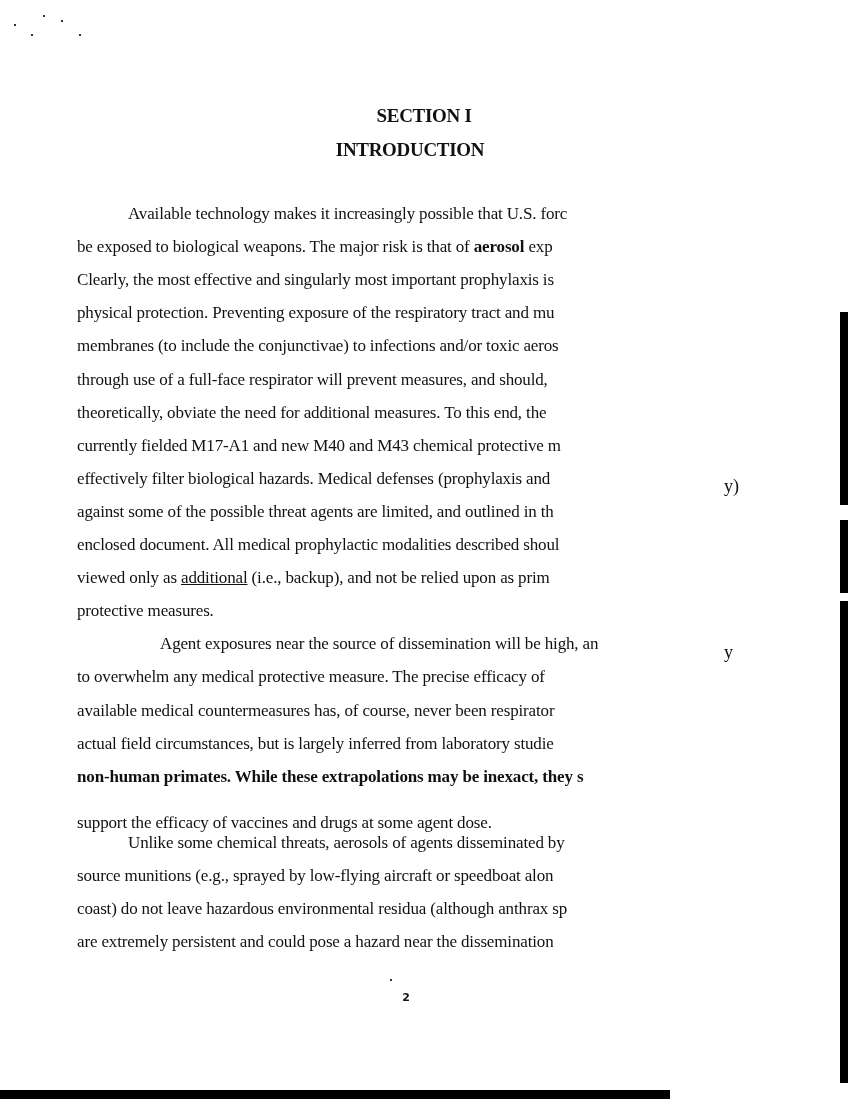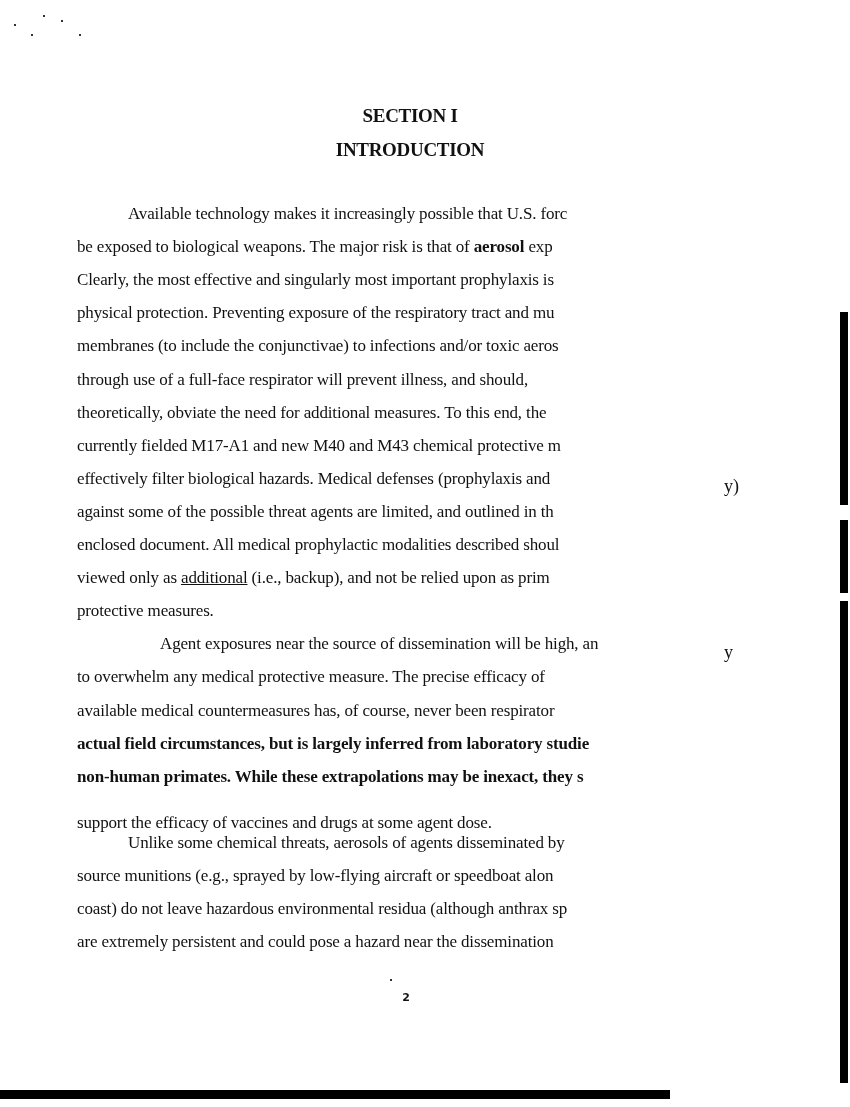--- a/index.html
+++ b/index.html
@@ -22,21 +22,21 @@
     }
     .heading {
       position: absolute;
       left: 0;
       width: 820px;
       text-align: center;
       font-weight: bold;
       font-size: 19px;
       letter-spacing: -0.3px;
     }
-    .heading.section { top: 105px; }
+    .heading.section { top: 105px; padding-left: 14px; }
     .heading.title { top: 139px; }
 
     .body-clip {
       position: absolute;
       left: 77px;
       top: 203px;
       width: 593px;
       height: 760px;
       overflow: hidden;
     }
@@ -90,32 +90,32 @@
 
   <div class="heading section">SECTION I</div>
   <div class="heading title">INTRODUCTION</div>
 
   <div class="body-clip" id="body-clip">
       <div class="line indent" style="top: 0px;">Available technology makes it increasingly possible that U.S. forc</div>
       <div class="line" style="top: 33.1px;">be exposed to biological weapons.  The major risk is that of <b>aerosol</b> exp</div>
       <div class="line" style="top: 66.2px;">Clearly, the most effective and singularly most important prophylaxis is</div>
       <div class="line" style="top: 99.3px;">physical protection.  Preventing exposure of the respiratory tract and mu</div>
       <div class="line" style="top: 132.4px;">membranes (to include the conjunctivae) to infections and/or toxic aeros</div>
-      <div class="line" style="top: 165.5px;">through use of a full-face respirator will prevent illness, and should,</div>
+      <div class="line" style="top: 165.5px;">through use of a full-face respirator will prevent measures, and should,</div>
       <div class="line" style="top: 198.6px;">theoretically, obviate the need for additional measures.  To this end, the</div>
       <div class="line" style="top: 231.7px;">currently fielded M17-A1 and new M40 and M43 chemical protective m</div>
       <div class="line" style="top: 264.8px;">effectively filter biological hazards.  Medical defenses (prophylaxis and</div>
       <div class="line" style="top: 297.9px;">against some of the possible threat agents are limited, and outlined in th</div>
       <div class="line" style="top: 331px;">enclosed document. All medical prophylactic modalities described shoul</div>
       <div class="line" style="top: 364.1px;">viewed only as <u>additional</u> (i.e., backup), and not be relied upon as prim</div>
       <div class="line" style="top: 397.2px;">protective measures.</div>
       <div class="line indent" style="top: 430.3px; margin-left: 32px;">Agent exposures near the source of dissemination will be high, an</div>
       <div class="line" style="top: 463.4px;">to overwhelm any medical protective measure.  The precise efficacy of</div>
       <div class="line" style="top: 496.5px;">available medical countermeasures has, of course, never been respirator</div>
-      <div class="line" style="top: 529.6px; font-weight: bold;">actual field circumstances, but is largely inferred from laboratory studie</div>
+      <div class="line" style="top: 529.6px;">actual field circumstances, but is largely inferred from laboratory studie</div>
       <div class="line" style="top: 562.7px; font-weight: bold;">non-human primates.  While these extrapolations may be inexact, they s</div>
       <div class="line" style="top: 609px;">support the efficacy of vaccines and drugs at some agent dose.</div>
       <div class="line indent" style="top: 628.9px;">Unlike some chemical threats, aerosols of agents disseminated by</div>
       <div class="line" style="top: 662px;">source munitions (e.g., sprayed by low-flying aircraft or speedboat alon</div>
       <div class="line" style="top: 728.2px;">are extremely persistent and could pose a hazard near the dissemination</div>
       <div class="line" style="top: 695.1px;">coast) do not leave hazardous environmental residua (although anthrax sp</div>
     </div>
 
   <div id="margin-frags">
       <div class="margin-frag" style="top: 476px; left: 724px;">y)</div>

